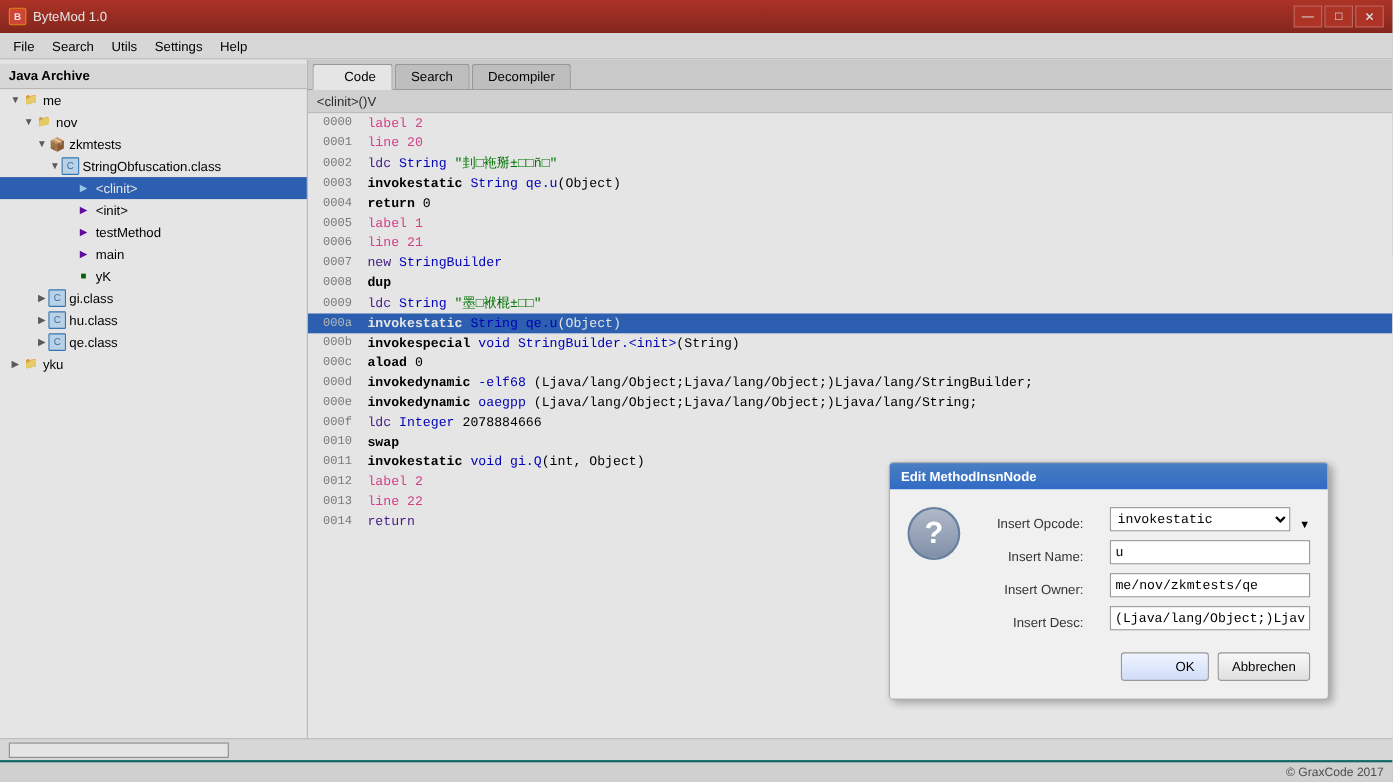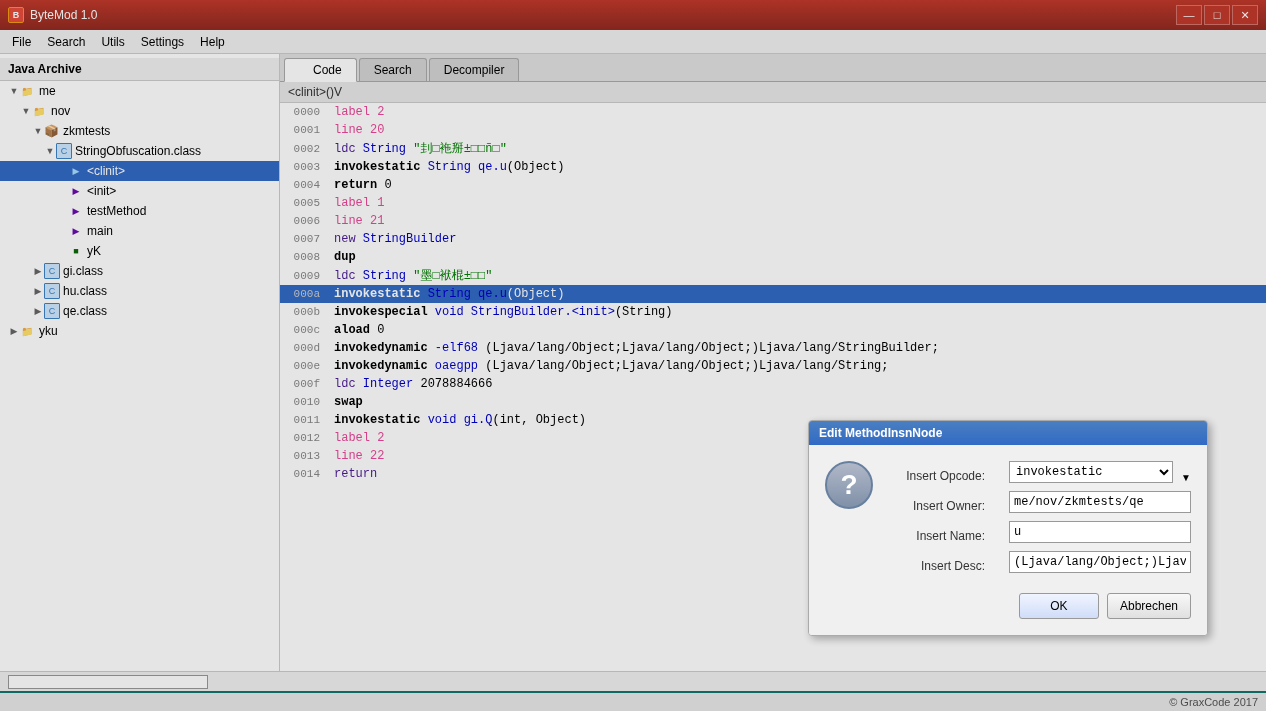--- a/index.html
+++ b/index.html
@@ -268,21 +268,21 @@
     .dialog-btn {
       min-width: 80px;
       height: 26px;
       background: linear-gradient(to bottom, #f8f8f8, #e0e0e0);
       border: 1px solid #999;
       border-radius: 3px;
       font-size: 12px;
       cursor: pointer;
       padding: 0 12px;
     }
-    .dialog-btn.primary { background: linear-gradient(to bottom, #f0f4ff, #d0ddf8); }
+    .dialog-btn.primary { background: linear-gradient(to bottom, #f0f4ff, #d0ddf8); text-align: right; }
     
     
     ::-webkit-scrollbar { width: 12px; height: 12px; }
     ::-webkit-scrollbar-track { background: #f0f0f0; }
     ::-webkit-scrollbar-thumb { background: #c0c0c0; border: 1px solid #aaa; }
   </style>
 </head>
 <body>
 
 <div class="title-bar">
@@ -525,27 +525,27 @@
             <select class="dialog-select">
               <option>invokestatic</option>
               <option>invokevirtual</option>
               <option>invokespecial</option>
               <option>invokeinterface</option>
             </select>
             <span style="margin-left:-16px; pointer-events:none; font-size:10px;">▼</span>
           </div>
 
           <div class="dialog-row">
+            <span class="dialog-label">Insert Name:</span>
+            <input class="dialog-input" value="u" style="">
+          </div>
+
+          <div class="dialog-row">
             <span class="dialog-label">Insert Owner:</span>
             <input class="dialog-input" value="me/nov/zkmtests/qe" style="">
-          </div>
-
-          <div class="dialog-row">
-            <span class="dialog-label">Insert Name:</span>
-            <input class="dialog-input" value="u" style="">
           </div>
 
           <div class="dialog-row">
             <span class="dialog-label">Insert Desc:</span>
             <input class="dialog-input" value="(Ljava/lang/Object;)Ljava/lang/String;" style="">
           </div>
         </div>
       </div>
 
       <div class="dialog-buttons">

